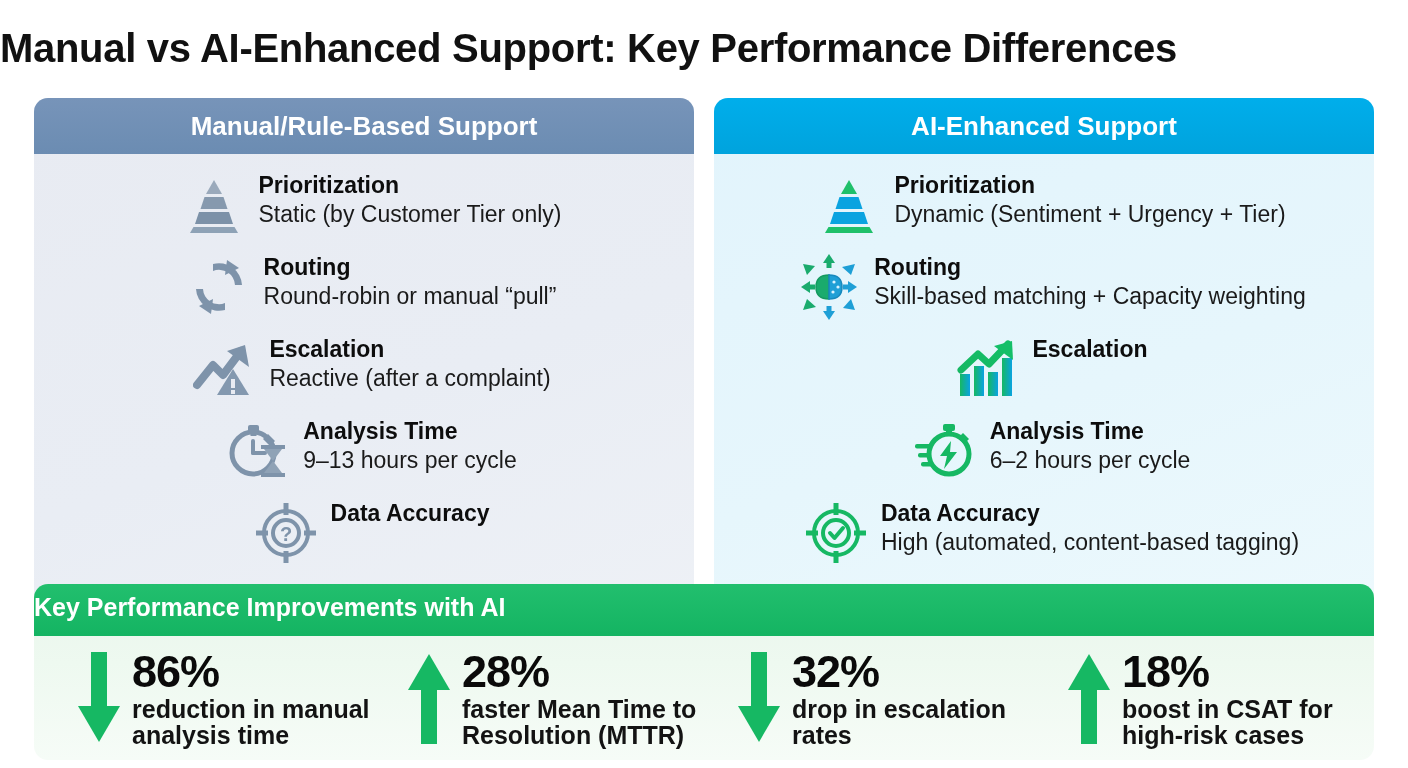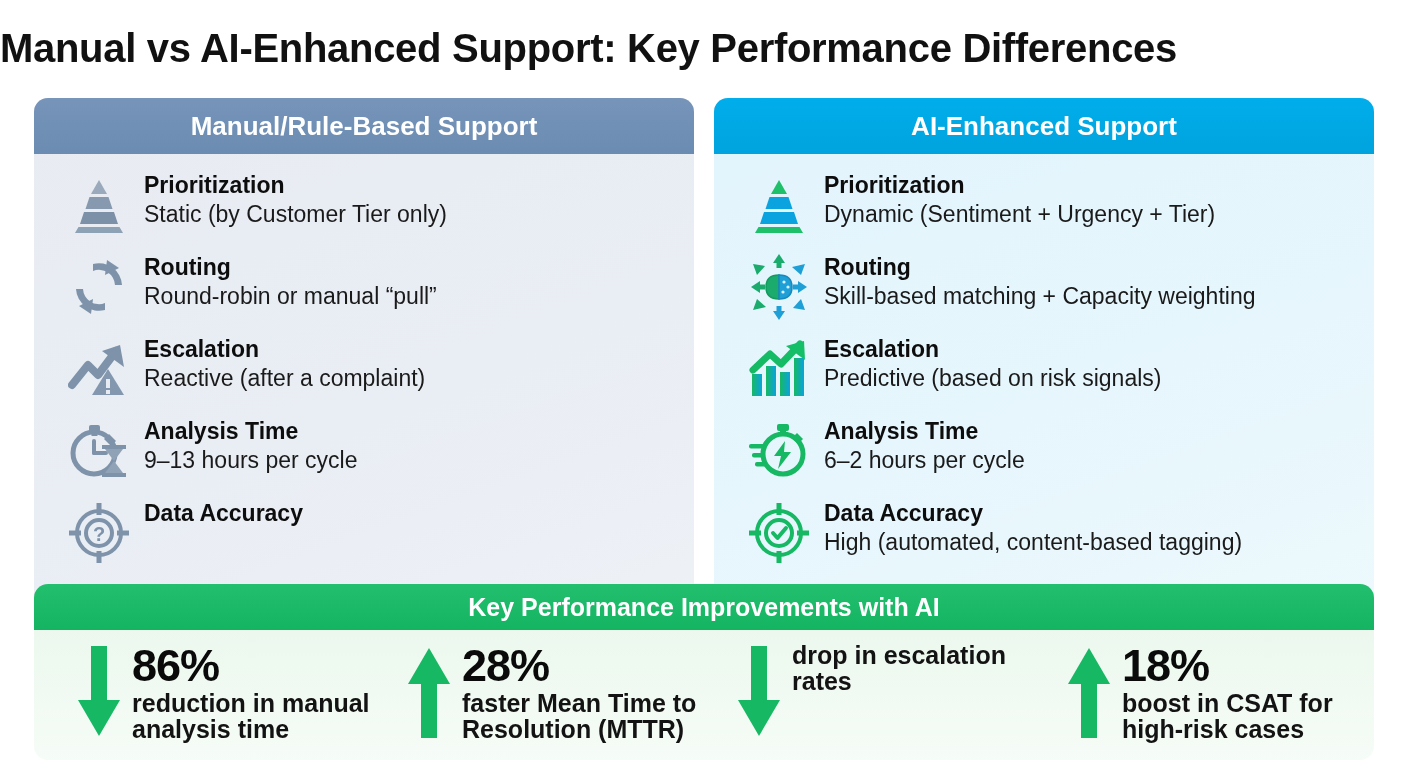--- a/index.html
+++ b/index.html
@@ -57,20 +57,21 @@
   .panel-left .panel-header  { background: linear-gradient(180deg, #7794b9 0%, #6b8cb2 100%); }
   .panel-right .panel-header { background: linear-gradient(180deg, #00aeeb 0%, #00a3dd 100%); }
 
   .rows {
     padding: 14px 18px 0 26px;
   }
   .row {
     display: flex;
     align-items: flex-start;
     height: 82px;
+    justify-content: center;
   }
   .row-icon {
     width: 78px;
     min-width: 78px;
     height: 74px;
     display: flex;
     align-items: center;
     justify-content: center;
   }
   .row-text {
@@ -95,23 +96,23 @@
     position: absolute;
     left: 34px;
     top: 584px;
     width: 1340px;
     height: 176px;
     border-radius: 14px;
     overflow: hidden;
     background: linear-gradient(180deg, #e9f6ec 0%, #eef9f0 45%, #f6fcf7 100%);
   }
   .bottom-header {
-    height: 46px;
+    height: 52px;
     line-height: 46px;
-    text-align: center;
+    text-align: left;
     font-size: 25px;
     font-weight: bold;
     color: #ffffff;
     background: linear-gradient(180deg, #22bf6e 0%, #14b462 100%);
   }
   .stats {
     display: flex;
     padding: 12px 8px 0 12px;
   }
   .stat {
@@ -310,21 +311,20 @@
             <rect x="4" y="34" width="10" height="22" fill="url(#bargrad)"></rect>
             <rect x="18" y="26" width="10" height="30" fill="url(#bargrad)"></rect>
             <rect x="32" y="32" width="10" height="24" fill="url(#bargrad)"></rect>
             <rect x="46" y="18" width="10" height="38" fill="url(#bargrad)"></rect>
             <polyline points="5,30 22,14 33,24 52,4" fill="none" stroke="url(#arrgrad)" stroke-width="7" stroke-linejoin="round" stroke-linecap="round"></polyline>
             <polygon points="56,1 57,20 38,6" fill="#14bf68"></polygon>
           </svg>
         </div>
         <div class="row-text">
           <div class="row-title">Escalation</div>
-          <div class="row-desc">Predictive (based on risk signals)</div>
         </div>
       </div>
 
       <div class="row">
         <div class="row-icon">
           <svg width="64" height="60" viewBox="0 0 64 60">
             <circle cx="36" cy="33" r="20" fill="none" stroke="#16b863" stroke-width="5"></circle>
             <rect x="30" y="3" width="12" height="7" rx="2" fill="#16b863"></rect>
             <rect x="33" y="8" width="6" height="6" fill="#16b863"></rect>
             <path d="M50 12 l6 6 -5 5 -6 -6 z" fill="#16b863"></path>
@@ -392,20 +392,21 @@
       </div>
 
       <div class="stat">
         <div class="stat-arrow">
           <svg width="46" height="96" viewBox="0 0 46 96">
             <rect x="15" y="2" width="16" height="58" fill="#16b863"></rect>
             <polygon points="2,56 44,56 23,92" fill="#16b863"></polygon>
           </svg>
         </div>
         <div class="stat-body">
+          <div class="stat-value">32%</div>
           <div class="stat-label">drop in escalation rates</div>
         </div>
       </div>
 
       <div class="stat">
         <div class="stat-arrow">
           <svg width="46" height="96" viewBox="0 0 46 96">
             <rect x="15" y="36" width="16" height="58" fill="#16b863"></rect>
             <polygon points="2,40 44,40 23,4" fill="#16b863"></polygon>
           </svg>

